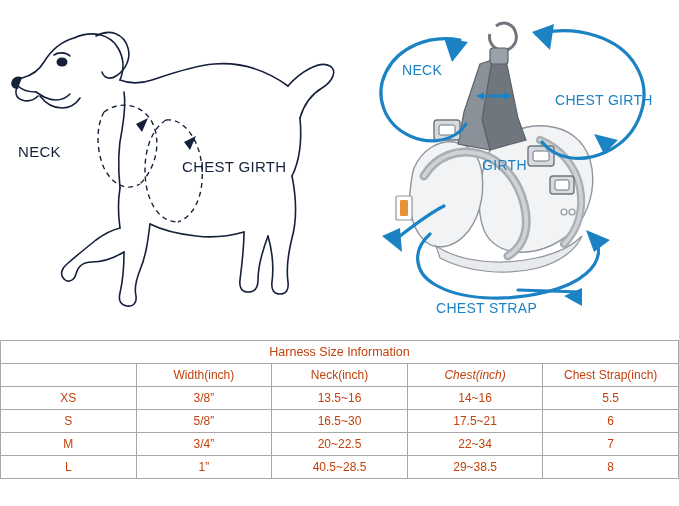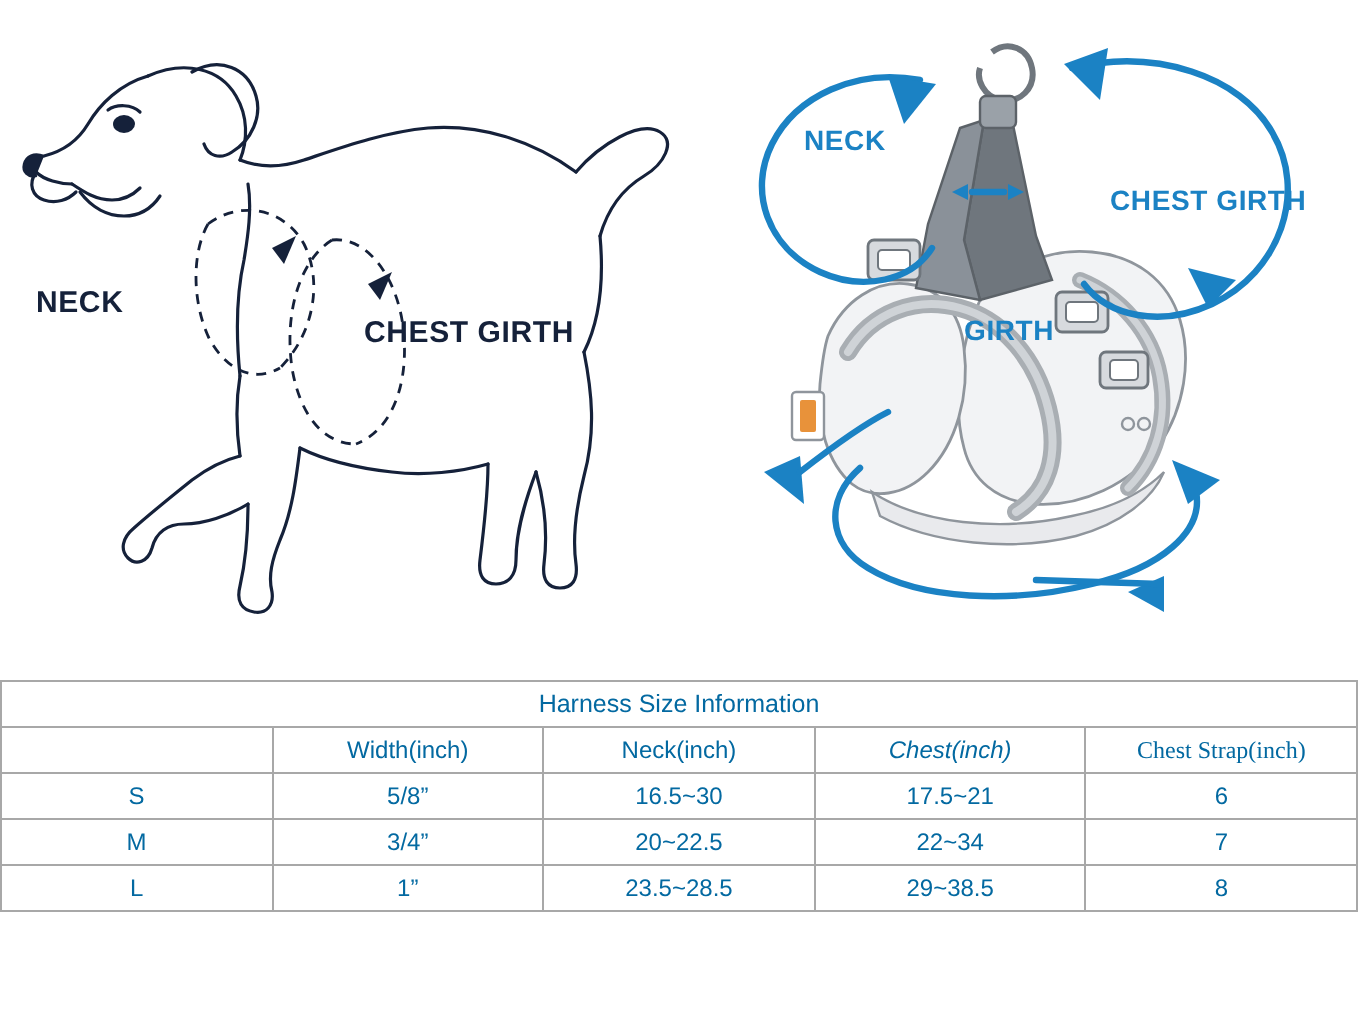--- a/index.html
+++ b/index.html
@@ -33,21 +33,21 @@
     top: 0;
     height: 340px;
   }
   #panel-left { left: 0; width: 340px; }
   #panel-right { left: 340px; width: 339px; }
 
   .panel svg { display: block; }
 
   .lbl {
     position: absolute;
-    font-weight: bold;
+    font-weight: normal;
     letter-spacing: 0.3px;
     white-space: nowrap;
   }
   .lbl-dark {
     color: #15213a;
     font-size: 15px;
   }
   .lbl-blue {
     color: #1b82c4;
     font-size: 14px;
@@ -68,40 +68,40 @@
     border-collapse: collapse;
     table-layout: fixed;
     font-size: 12px;
   }
   table.size-table td {
     border: 1px solid #a8a8a8;
     border-top: none;
     height: 22px;
     padding: 0 4px;
     text-align: center;
-    color: #0369a1;
+    color: #c2410c;
     overflow: hidden;
     white-space: nowrap;
   }
   td.title-cell, td.tips-cell {
     text-align: left;
     border-left: none;
     border-right: none;
     padding-left: 9px;
     height: 26px;
     font-size: 12.5px;
   }
   td.title-cell { border-top: none; }
   td.edge-left { border-left: none; }
   td.edge-right { border-right: none; }
   td.label-col { width: 38px; }
   .col-w { width: 128px; }
   .col-n { width: 160px; }
   .col-c { width: 160px; font-style: italic; }
-  .col-s { width: 193px; font-family: Liberation Serif, serif; }
+  .col-s { width: 193px; }
 </style>
 </head>
 <body>
 
 <div id="page">
 
   <div id="illustrations">
 
     <div class="panel" id="panel-left">
       <svg width="340" height="340" viewBox="0 0 340 340">
@@ -240,53 +240,61 @@
 
         <g fill="#1b82c4" stroke="none">
           <polygon points="144,92 144,100 136,96"></polygon>
           <polygon points="164,92 164,100 172,96"></polygon>
         </g>
       </svg>
 
       <div class="lbl lbl-blue" style="left:62px; top:62px;">NECK</div>
       <div class="lbl lbl-blue" style="left:215px; top:92px;">CHEST GIRTH</div>
       <div class="lbl lbl-blue" style="left:142px; top:157px;">GIRTH</div>
+      <div class="lbl lbl-blue" style="left:96px; top:300px;">CHEST STRAP</div>
     </div>
   </div>
 
   <div id="table-wrap">
     <table class="size-table">
       <tbody>
         <tr>
           <td class="title-cell" colspan="5">Harness Size Information</td>
         </tr>
         <tr>
           <td class="label-col edge-left"></td>
           <td class="col-w">Width(inch)</td>
           <td class="col-n">Neck(inch)</td>
           <td class="col-c">Chest(inch)</td>
           <td class="col-s edge-right">Chest Strap(inch)</td>
         </tr>
         <tr>
+          <td class="label-col edge-left">XS</td>
+          <td>3/8”</td>
+          <td>13.5~16</td>
+          <td>14~16</td>
+          <td class="edge-right">5.5</td>
+        </tr>
+        <tr>
           <td class="label-col edge-left">S</td>
           <td>5/8”</td>
           <td>16.5~30</td>
           <td>17.5~21</td>
           <td class="edge-right">6</td>
         </tr>
         <tr>
           <td class="label-col edge-left">M</td>
           <td>3/4”</td>
           <td>20~22.5</td>
           <td>22~34</td>
           <td class="edge-right">7</td>
         </tr>
         <tr>
           <td class="label-col edge-left">L</td>
           <td>1”</td>
-          <td>23.5~28.5</td>
+          <td>40.5~28.5</td>
           <td>29~38.5</td>
           <td class="edge-right">8</td>
         </tr>
       </tbody>
     </table>
   </div>
 </div>
 
 </body></html>

